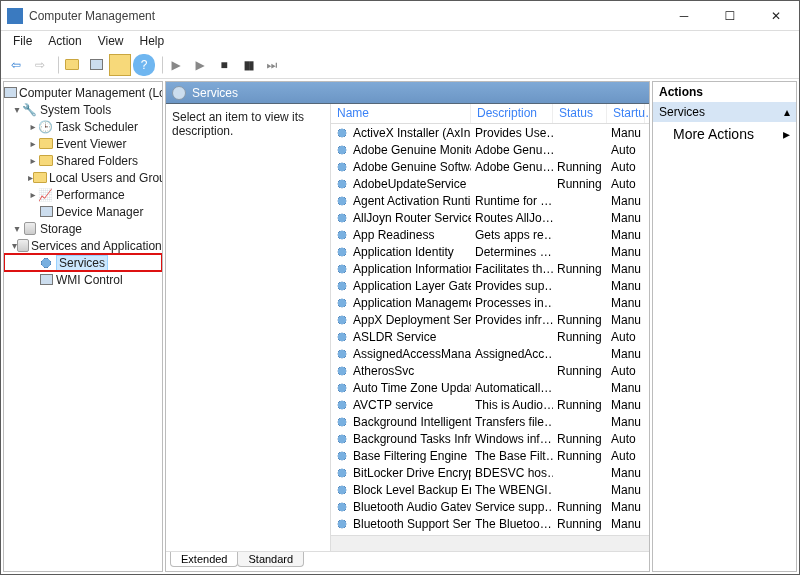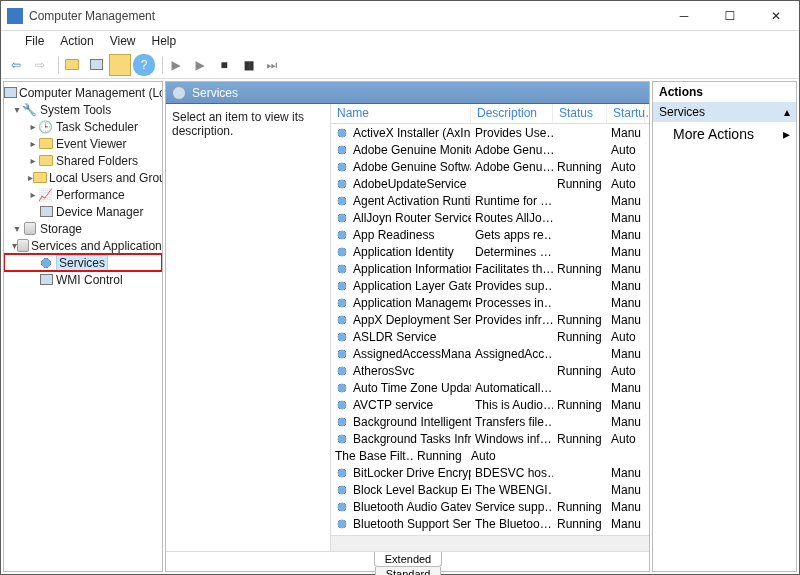--- a/index.html
+++ b/index.html
@@ -2,21 +2,21 @@
 <html><head>
 <meta charset="utf-8">
 <style>
 * { box-sizing: border-box; margin: 0; padding: 0; }
 body { font-family: "Segoe UI", Tahoma, sans-serif; font-size: 12px; background: #fff; }
 .window { width: 800px; height: 575px; border: 1px solid #5a5a5a; display: flex; flex-direction: column; background: #fff; }
 .titlebar { height: 30px; display: flex; align-items: center; border-bottom: 1px solid #ddd; }
 .titlebar .icon { width: 16px; height: 16px; margin: 0 6px; background: #3a7ac0; display: inline-block; }
 .titlebar .title { flex: 1; font-size: 12px; color: #404040; }
 .titlebar .ctrl { width: 46px; height: 30px; display: flex; align-items: center; justify-content: center; color: #222; }
-.menubar { height: 20px; display: flex; align-items: center; padding: 0 16px; }
+.menubar { height: 20px; display: flex; align-items: center; padding: 0 4px; }
 .menubar span { padding: 2px 8px; font-size: 12px; color: #222; }
 .toolbar { height: 28px; display: flex; align-items: center; padding: 0 4px; border-bottom: 1px solid #ddd; gap: 2px; }
 .tbtn { width: 22px; height: 22px; display: flex; align-items: center; justify-content: center; border: 1px solid transparent; font-size: 12px; color: #444; }
 .tbtn.sep { width: 6px; border-right: 1px solid #ccc; height: 18px; }
 .content { flex: 1; display: flex; min-height: 0; }
 .tree { width: 160px; border: 1px solid #bcbcbc; margin: 2px; overflow: auto; font-size: 12px; padding-top: 2px; }
 .trow { display: flex; align-items: center; height: 17px; white-space: nowrap; padding-right: 4px; }
 .trow .tw { width: 10px; text-align: center; color: #666; font-size: 10px; }
 .trow .ti { width: 16px; height: 14px; margin-right: 2px; display: inline-flex; align-items: center; justify-content: center; }
 .trow .tl { color: #222; }
@@ -30,21 +30,21 @@
 .mlist { flex: 1; overflow: hidden; position: relative; display: flex; flex-direction: column; }
 .cols { display: flex; height: 20px; border-bottom: 1px solid #ddd; font-size: 12px; color: #3b82f6; }
 .cols div { border-right: 1px solid #eee; padding: 2px 6px; }
 .rows { flex: 1; overflow-y: scroll; }
 .srow { display: flex; height: 17px; font-size: 12px; align-items: center; }
 .srow .c1 { width: 140px; display: flex; align-items: center; white-space: nowrap; overflow: hidden; padding-left: 4px; }
 .srow .c2 { width: 82px; white-space: nowrap; overflow: hidden; padding-left: 4px; }
 .srow .c3 { width: 54px; padding-left: 4px; }
 .srow .c4 { width: 38px; padding-left: 4px; }
 .gearico { width: 14px; height: 14px; margin-right: 4px; background: radial-gradient(circle, #79b0e0 40%, #4a7cb0 45%, transparent 46%); border-radius:2px; position: relative; display:inline-block; flex-shrink:0;}
-.tabs { height: 20px; border-top: 1px solid #ddd; display: flex; align-items: center; padding: 0 4px; flex-direction: column; }
+.tabs { height: 20px; border-top: 1px solid #ddd; display: flex; align-items: flex-start; padding: 0 4px; }
 .tab { border: 1px solid #bbb; border-top: none; border-radius: 0 0 4px 4px; padding: 1px 10px; font-size: 11px; margin-right: -1px; background: #f5f5f5; }
 .tab.act { background: #fff; }
 .actions { width: 145px; border: 1px solid #bcbcbc; margin: 2px; display: flex; flex-direction: column; }
 .actions .ah { padding: 3px 6px; font-weight: 600; font-size: 12px; }
 .actions .as { background: #d6e5f5; padding: 3px 6px; display: flex; align-items: center; justify-content: space-between; font-size: 12px; }
 .actions .ai { padding: 4px 6px 4px 20px; font-size: 14px; display:flex; justify-content: space-between; }
 .hsbar { height: 16px; background: #f0f0f0; border-top:1px solid #ddd; }
 .folder { width:14px; height:11px; background:#f7d97a; border:1px solid #caa63f; border-radius:1px; display:inline-block;}
 .drum  { width:12px; height:13px; background:linear-gradient(#eee,#ccc); border:1px solid #999; border-radius:2px; display:inline-block;}
 .mon   { width:13px; height:11px; border:1px solid #777; background:#cde; display:inline-block;}
@@ -349,20 +349,24 @@
               <div class="srow">
                 <div class="c1">
                   <span class="gearico"></span>
                   <span>Background Tasks Infrastruc…</span>
                 </div>
                 <div class="c2">Windows inf…</div>
                 <div class="c3">Running</div>
                 <div class="c4">Auto</div>
               </div>
               <div class="srow">
+                <div class="c1">
+                  <span class="gearico"></span>
+                  <span>Base Filtering Engine</span>
+                </div>
                 <div class="c2">The Base Filt…</div>
                 <div class="c3">Running</div>
                 <div class="c4">Auto</div>
               </div>
               <div class="srow">
                 <div class="c1">
                   <span class="gearico"></span>
                   <span>BitLocker Drive Encryption S…</span>
                 </div>
                 <div class="c2">BDESVC hos…</div>

